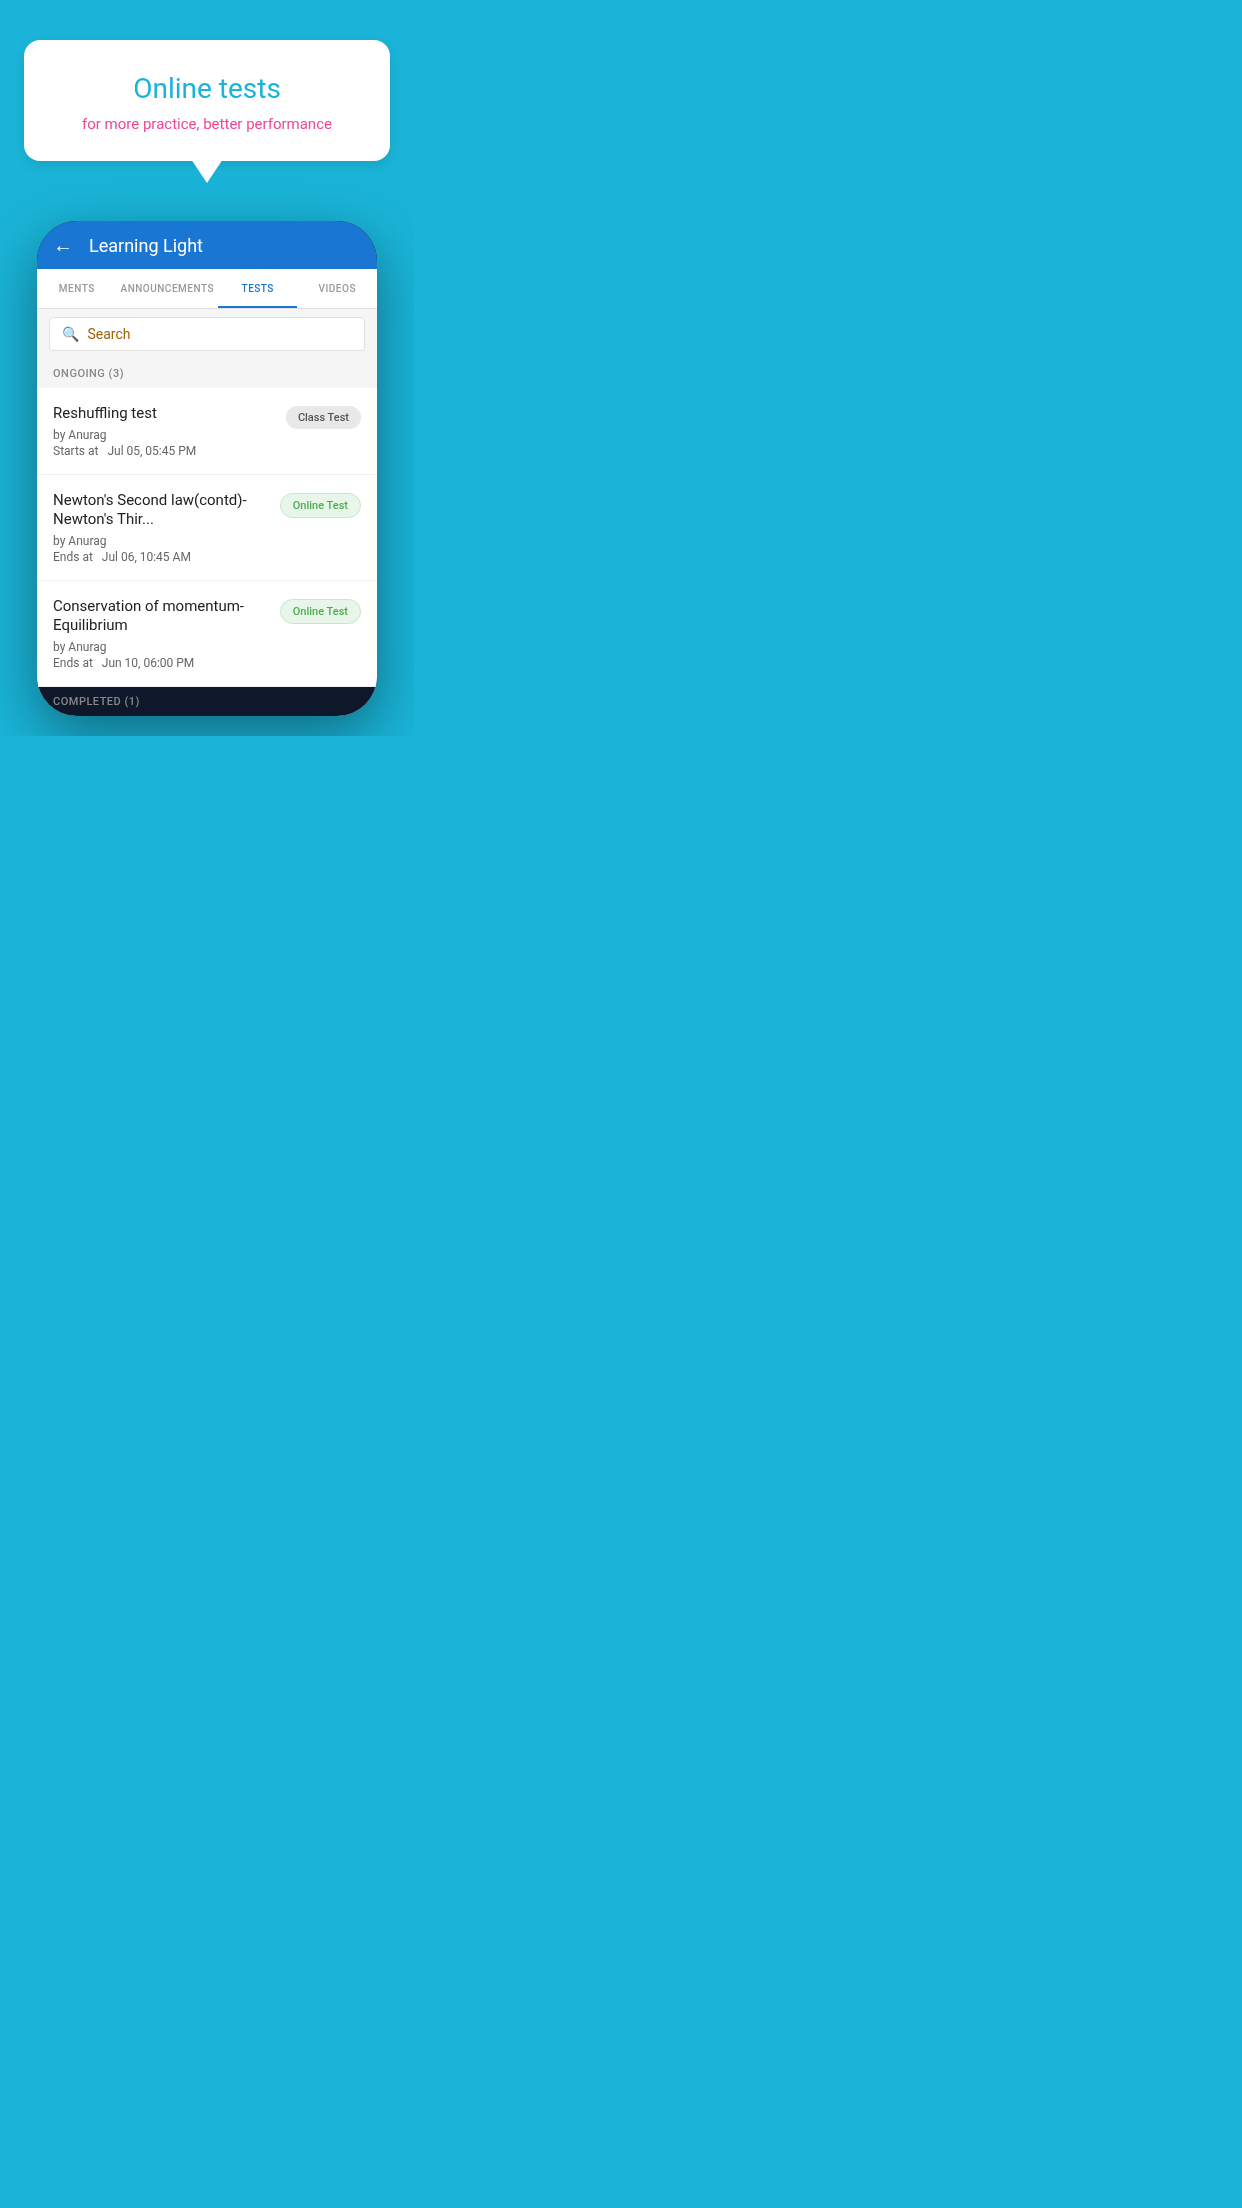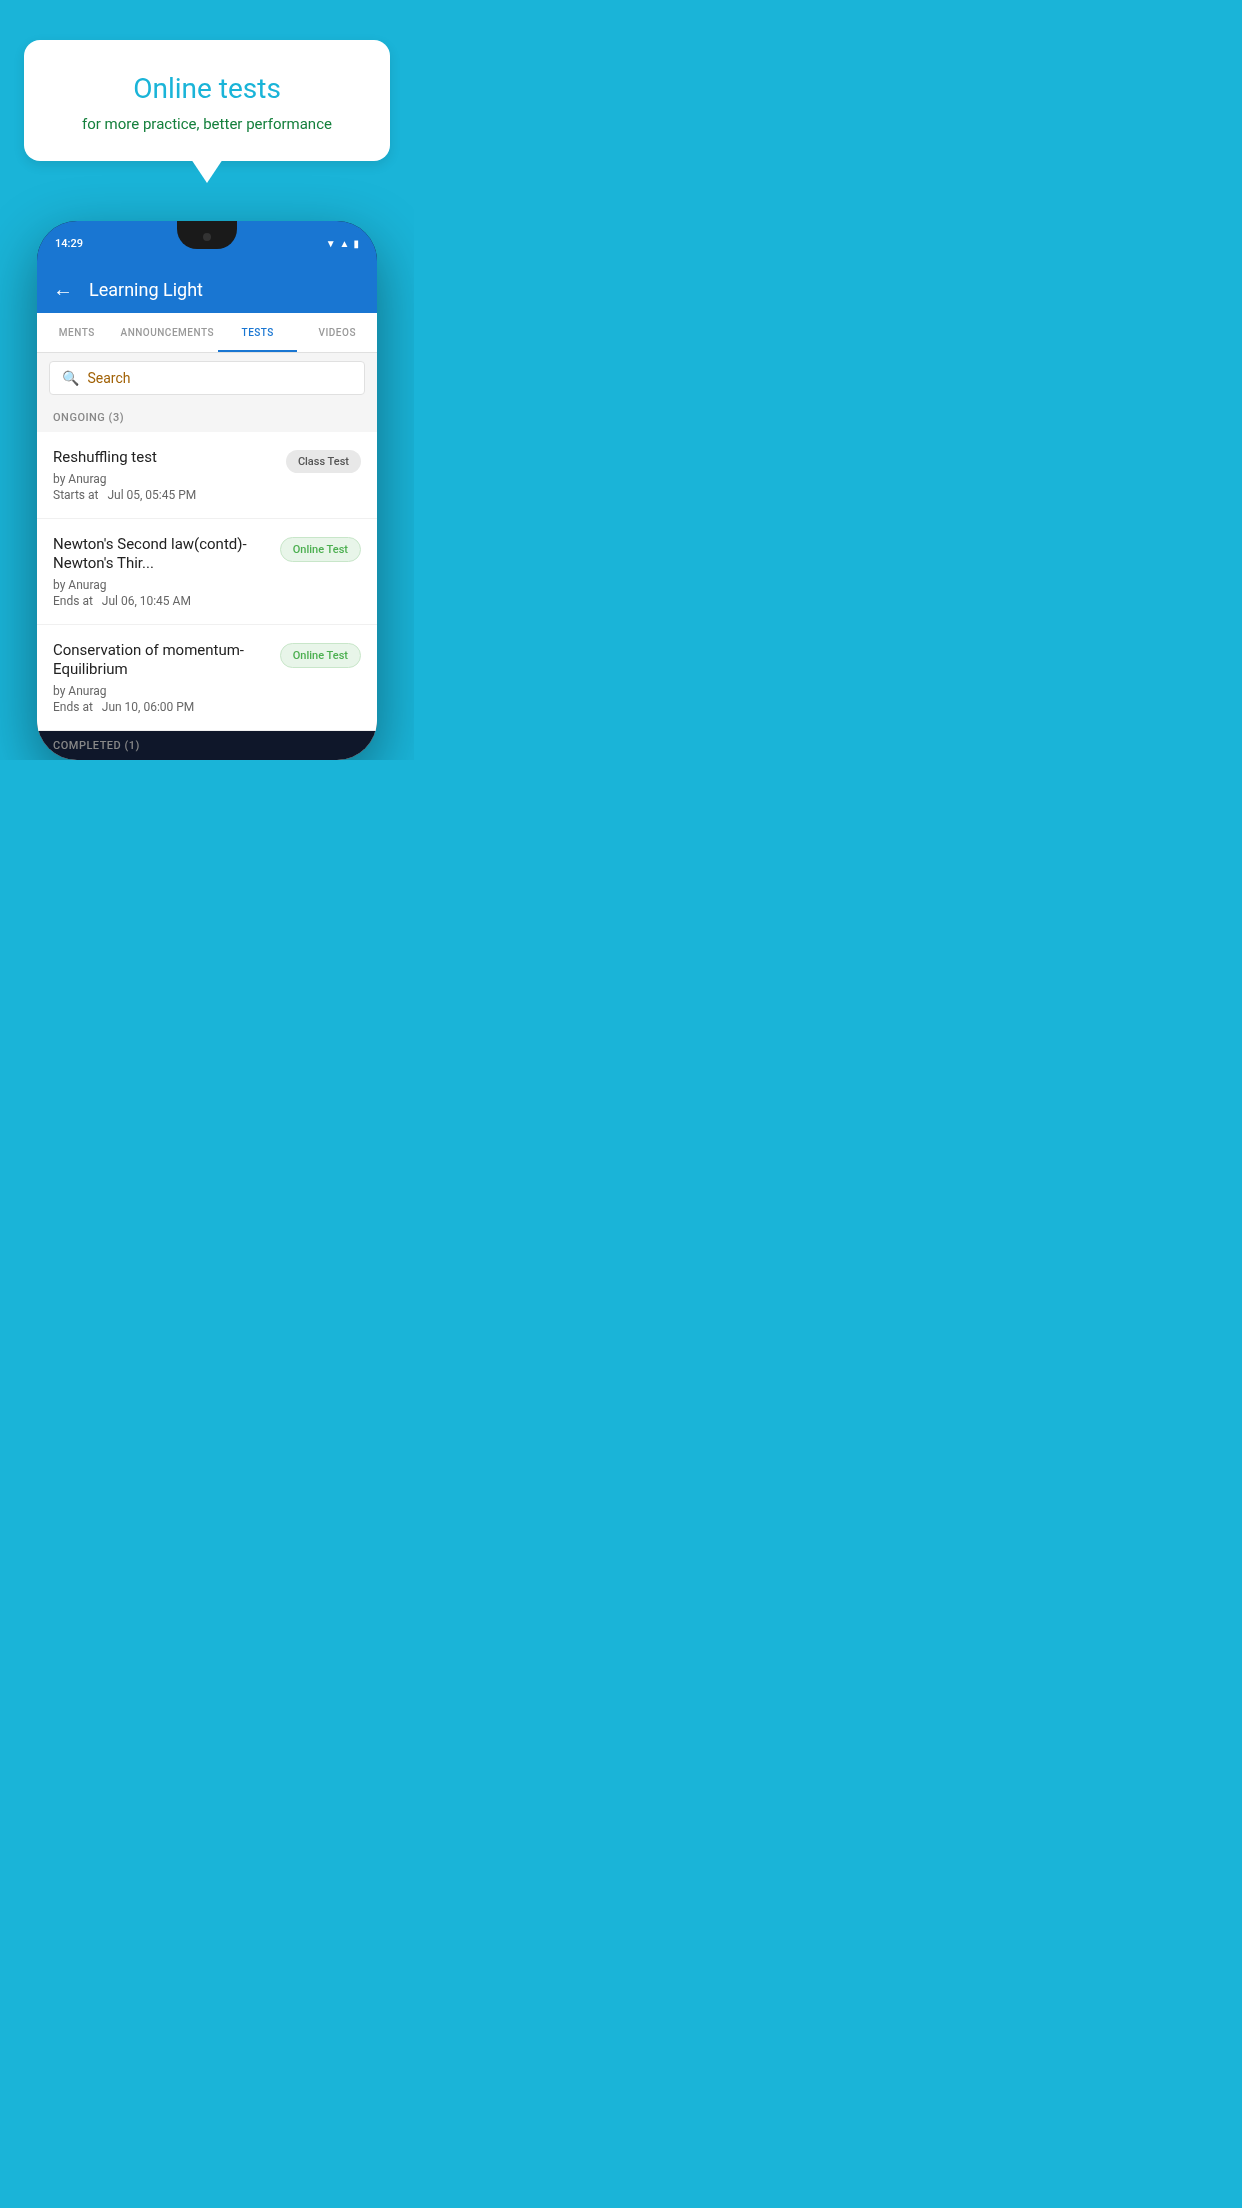--- a/index.html
+++ b/index.html
@@ -49,21 +49,21 @@
     }
 
     .bubble-title {
       color: #1ab4d8;
       font-size: 28px;
       font-weight: 400;
       margin-bottom: 10px;
     }
 
     .bubble-subtitle {
-      color: #15803d;
+      color: #ec4899;
       font-size: 15px;
       font-weight: 400;
     }
 
     
     .phone-wrapper {
       margin-top: 60px;
       width: 340px;
       position: relative;
     }
@@ -302,31 +302,20 @@
 <div class="promo-area">
   <div class="speech-bubble">
     <div class="bubble-title">Online tests</div>
     <div class="bubble-subtitle">for more practice, better performance</div>
   </div>
 </div>
 
 <div class="phone-wrapper">
   <div class="phone-frame">
 
-    <div class="phone-notch-bar">
-      <span class="status-time">14:29</span>
-      <div class="notch-cutout">
-        <div class="camera-dot"></div>
-      </div>
-      <div class="status-icons">
-        <span class="signal-icon">▼</span>
-        <span class="signal-icon">▲</span>
-        <span class="signal-icon">▮</span>
-      </div>
-    </div>
 
     <div class="app-bar">
       <span class="back-arrow">←</span>
       <span class="app-title">Learning Light</span>
     </div>
 
     <div class="phone-screen">
 
       <div class="tabs-bar">
         <div class="tab-item">MENTS</div>

